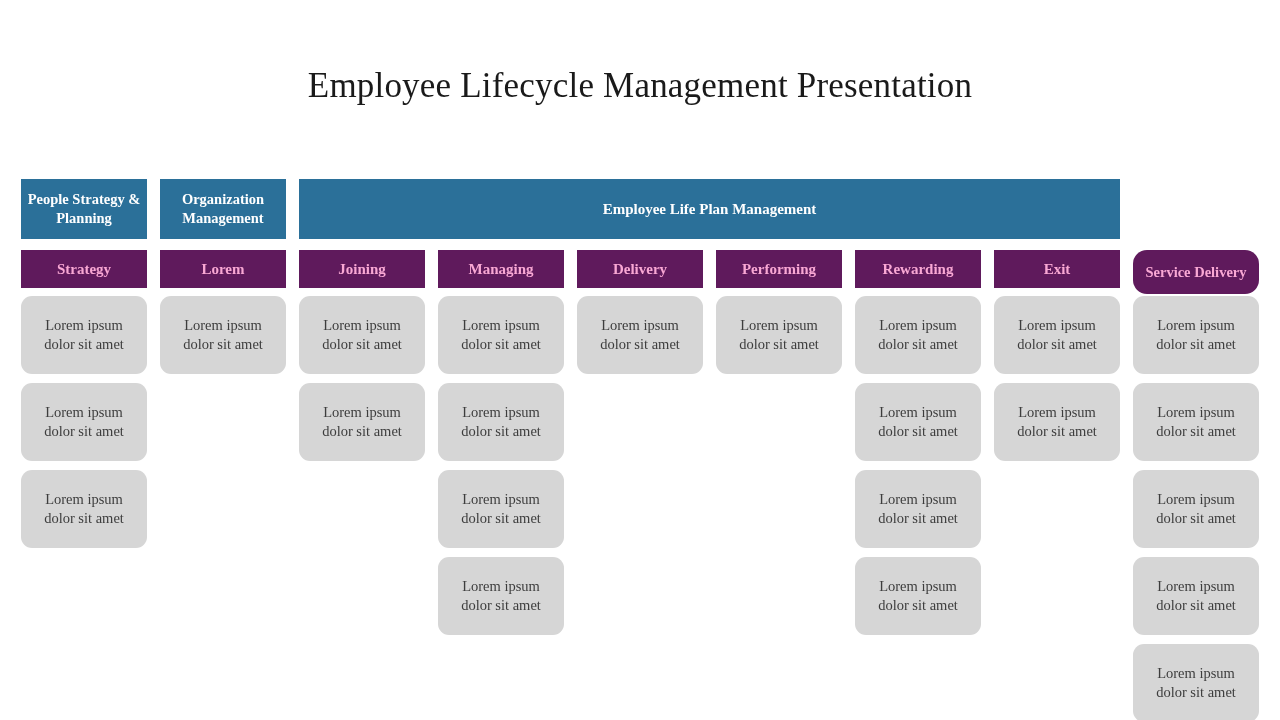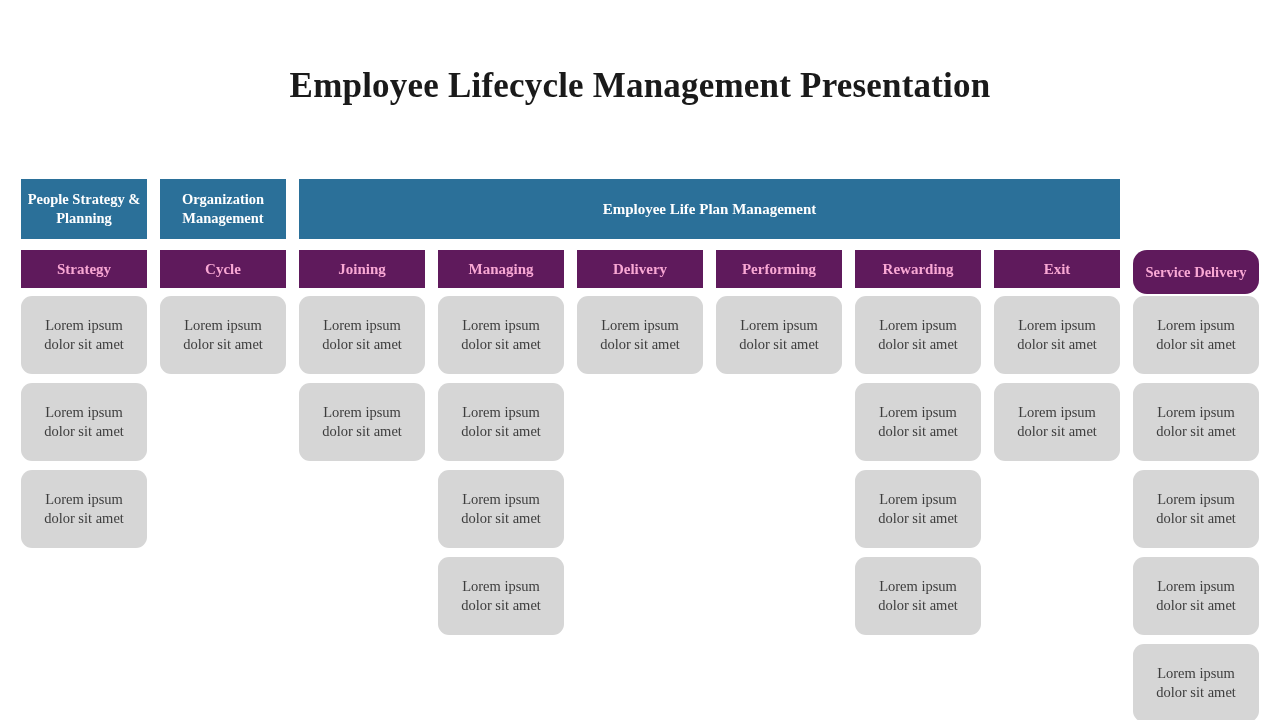--- a/index.html
+++ b/index.html
@@ -18,21 +18,21 @@
 
   
   .slide-title {
     position: absolute;
     left: 0;
     top: 46px;
     width: 1280px;
     text-align: center;
     font-family: "Liberation Serif", "DejaVu Serif", serif;
     font-size: 35px;
-    font-weight: 700;
+    font-weight: 400;
     color: #1a1a1a;
     letter-spacing: 0.2px;
     line-height: 44px;
     white-space: nowrap;
     margin-top: 18px;
   }
 
   
   .diagram {
     position: absolute;
@@ -153,21 +153,21 @@
       <div class="band band-wide" style="left: 278px; width: 821px;">
         <span>Employee Life Plan Management</span>
       </div>
     </div>
 
   <div class="stage-row">
       <div class="stage" style="left: 0px; width: 126px;">
         <span>Strategy</span>
       </div>
       <div class="stage" style="left: 139px; width: 126px;">
-        <span>Cycle</span>
+        <span>Lorem</span>
       </div>
       <div class="stage" style="left: 278px; width: 126px;">
         <span>Joining</span>
       </div>
       <div class="stage" style="left: 417px; width: 126px;">
         <span>Managing</span>
       </div>
       <div class="stage" style="left: 556px; width: 126px;">
         <span>Delivery</span>
       </div>

